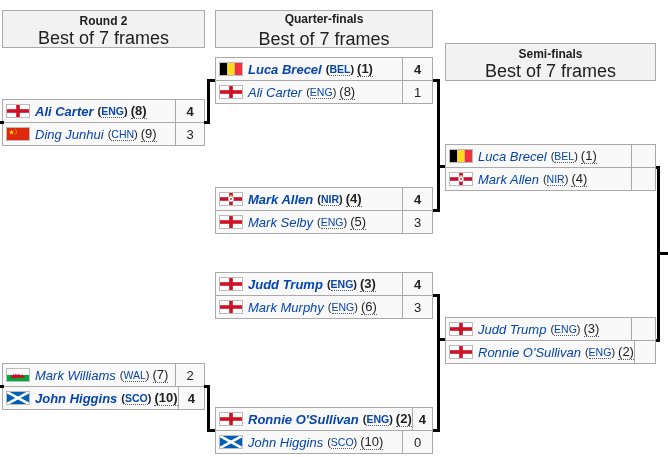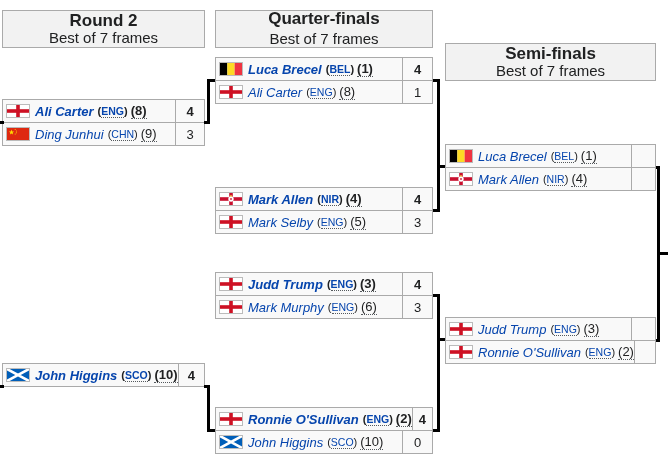--- a/index.html
+++ b/index.html
@@ -6,22 +6,22 @@
   .bracket{
     position:relative;width:668px;height:457px;background:#fff;
     font-family:"Liberation Sans",sans-serif;color:#202122;overflow:hidden;
   }
   
   .hdr{
     position:absolute;height:38px;box-sizing:border-box;
     background:#f2f2f2;border:1px solid #aaa;text-align:center;
     display:flex;flex-direction:column;justify-content:center;gap:1px;
   }
-  .hdr .h-title{font-weight:bold;font-size:17px;line-height:16px;}
-  .hdr .h-sub{font-size:15px;line-height:16px;}
+  .hdr .h-title{font-weight:bold;font-size:12px;line-height:16px;}
+  .hdr .h-sub{font-size:18px;line-height:16px;}
   .hdr-1{left:2px;top:10px;width:203px;}
   .hdr-2{left:215px;top:10px;width:218px;justify-content:space-between;}
   .hdr-3{left:445px;top:10px;width:211px;margin-top:33px;}
   
   .match{
     position:absolute;box-sizing:border-box;border:1px solid #aaa;background:#f9f9f9;
   }
   .match .row{height:22px;display:flex;align-items:center;}
   .match .row + .row{border-top:1px solid #aaa;}
   .flag{display:inline-flex;margin:0 5px 0 3px;line-height:0;}
@@ -239,20 +239,33 @@
             <rect y="4.2" width="22" height="3.6" fill="#ce1124"></rect>
           </svg>
         </span>
         <span class="pname">Ronnie O'Sullivan</span>
         <span class="cc"><span>(</span><span class="abbr">ENG</span><span>)</span></span>
         <span class="seed">(2)</span>
         <span class="score"></span>
       </div>
     </div>
   <div class="match w-r2 m-r2m2">
+      <div class="row">
+        <span class="flag">
+          <svg width="22" height="12" viewBox="0 0 22 12">
+            <rect width="22" height="6" fill="#fff"></rect>
+            <rect y="6" width="22" height="6" fill="#00ab39"></rect>
+            <path d="M3.5,9 L4.6,7.2 L3.8,6 L5.8,6.6 L6.6,5 L7.8,6.2 L8.8,4.6 L9.8,6 L11.8,5.2 L13.8,6.2 L15.8,5.6 L16.8,7 L18.4,7.6 L16.6,9 L12,8.4 L8,9.2 Z" fill="#d30731"></path>
+          </svg>
+        </span>
+        <span class="pname">Mark Williams</span>
+        <span class="cc"><span>(</span><span class="abbr">WAL</span><span>)</span></span>
+        <span class="seed">(7)</span>
+        <span class="score">2</span>
+      </div>
       <div class="row winner">
         <span class="flag">
           <svg width="22" height="12" viewBox="0 0 22 12">
             <rect width="22" height="12" fill="#005eb8"></rect>
             <path d="M0,0 L22,12 M22,0 L0,12" stroke="#fff" stroke-width="2.6"></path>
           </svg>
         </span>
         <span class="pname">John Higgins</span>
         <span class="cc"><span>(</span><span class="abbr">SCO</span><span>)</span></span>
         <span class="seed">(10)</span>

